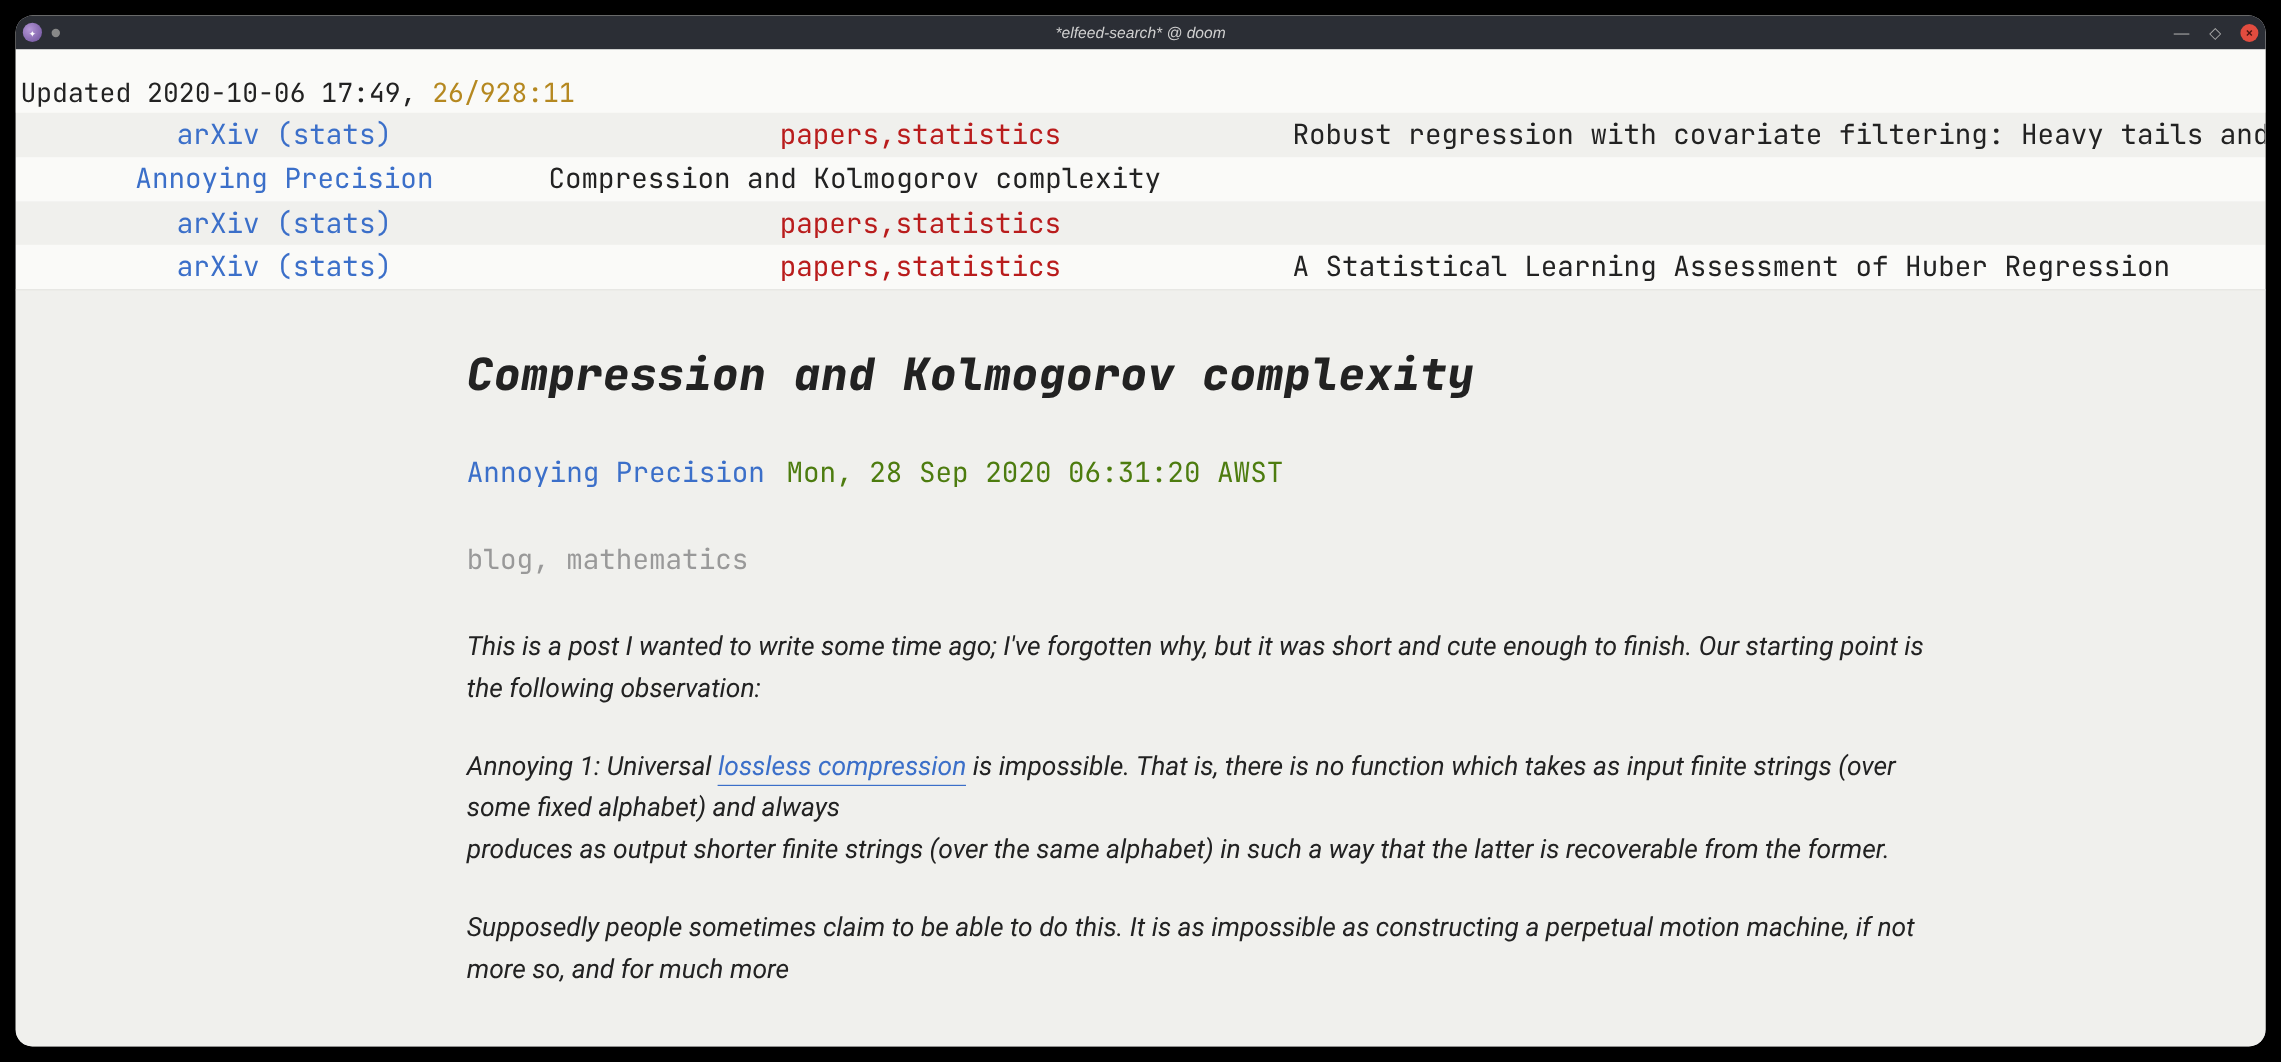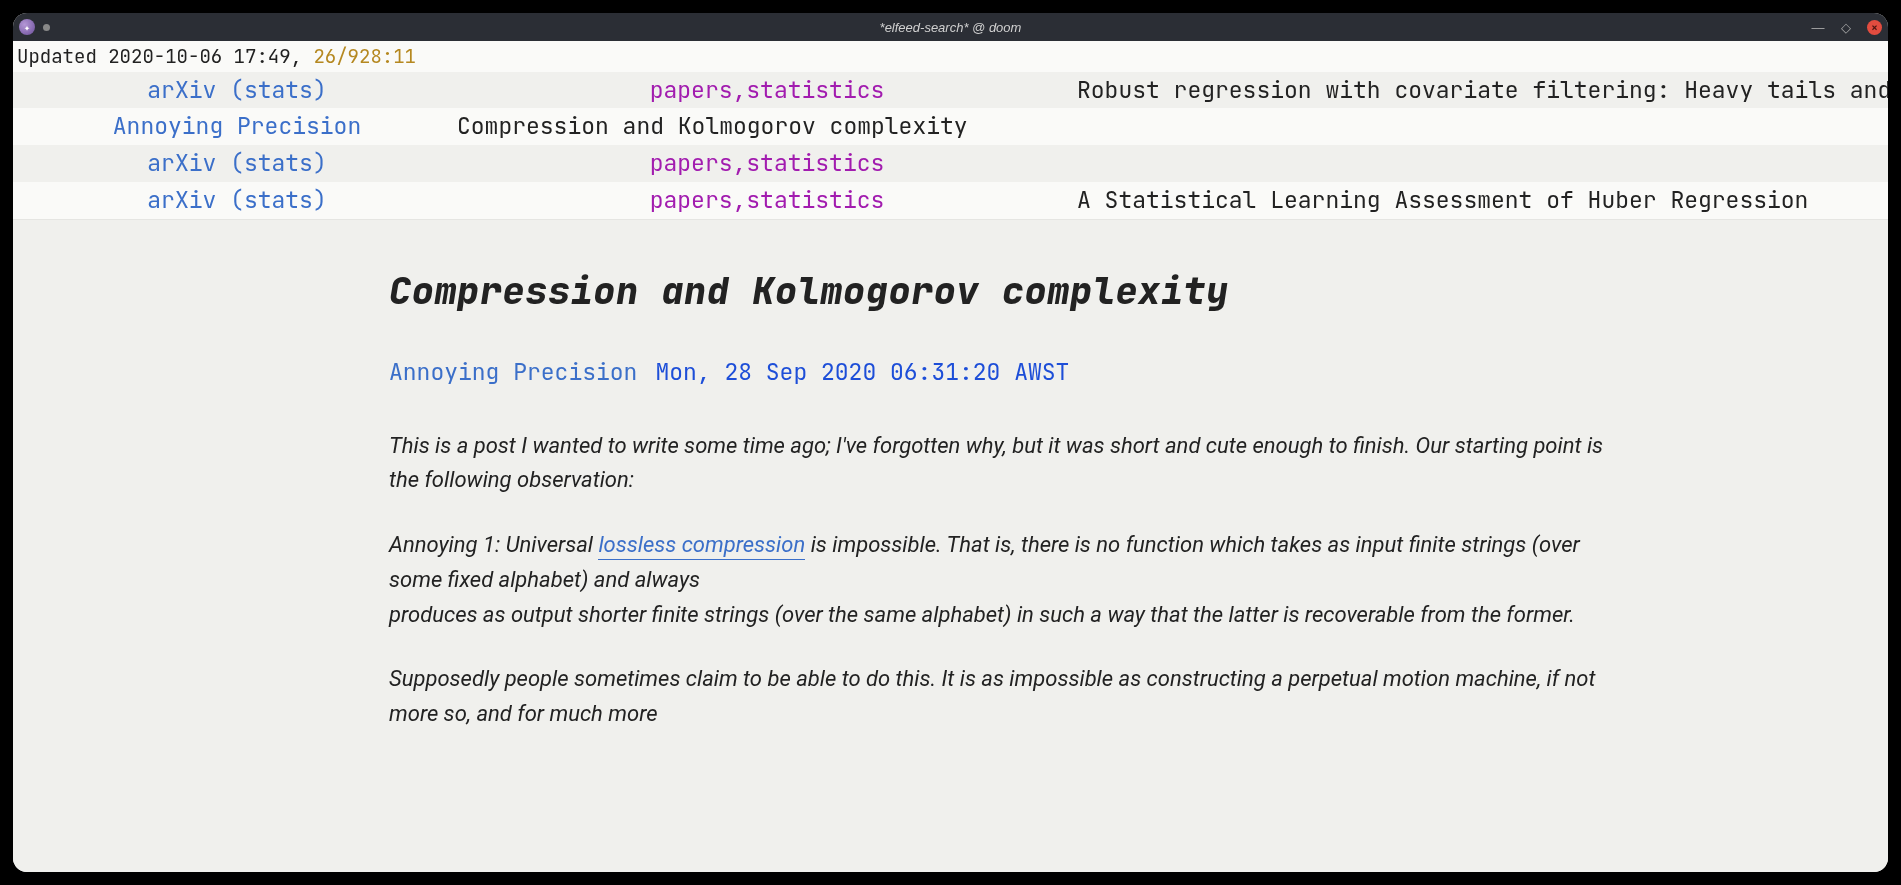--- a/index.html
+++ b/index.html
@@ -53,23 +53,23 @@
   color:#aaa; font-size:13px; width:14px; text-align:center;
   font-family: sans-serif;
 }
 .titlebar .close-btn {
   width:15px; height:15px; border-radius:50%; background:#e24c3f;
   display:flex; align-items:center; justify-content:center;
   color:#4a1410; font-size:10px; font-weight:bold;
 }
 
 .status-line {
-  font-size: 19px;
+  font-size: 22px;
   line-height: 1.5;
-  padding: 2px 4px 0 4px;
+  padding: 20px 4px 0 4px;
   white-space: pre;
   color: #222;
   background:#fafaf8;
 }
 .status-line .amber { color: #b58820; }
 
 .feed-list {
   font-size: 23px;
   line-height: 1.6;
   overflow:hidden;
@@ -82,21 +82,21 @@
   overflow:hidden;
 }
 .feed-row.alt { background: #f0f0ed; }
 .feed-row.base { background: #fafaf8; }
 .feed-source {
   color: #3b6fc9;
   width: 440px;
   flex-shrink:0;
 }
 .feed-tags {
-  color: #a21caf;
+  color: #b91c1c;
   width: 620px;
   flex-shrink:0;
 }
 .feed-title { color: #222; }
 
 .article-pane {
   flex: 1;
   background: #f0f0ed;
   padding-top: 46px;
   overflow: hidden;
@@ -112,21 +112,21 @@
   font-style: italic;
   letter-spacing: 0.5px;
   color: #222;
   margin-bottom: 42px;
 }
 .article-meta {
   font-size: 23px;
   margin-bottom: 42px;
 }
 .article-meta .src { color: #3b6fc9; }
-.article-meta .date { color: #1d4ed8; margin-left: 18px;}
+.article-meta .date { color: #4d7c0f; margin-left: 18px;}
 .article-tags {
   font-size: 23px;
   color: #999;
   margin-bottom: 42px;
 }
 .article-body {
   font-family: -apple-system, BlinkMacSystemFont, "Segoe UI", Roboto, sans-serif;
   font-size: 22px;
   line-height: 1.58;
   color: #222;
@@ -180,20 +180,21 @@
         <span class="feed-title">A Statistical Learning Assessment of Huber Regression</span>
       </div>
     </div>
 
   <div class="article-pane">
     <div class="article-inner">
       <div class="article-title">Compression and Kolmogorov complexity</div>
       <div class="article-meta">
         <span class="src">Annoying Precision</span><span class="date">Mon, 28 Sep 2020 06:31:20 AWST</span>
       </div>
+      <div class="article-tags">blog, mathematics</div>
       <div class="article-body">
         <p>This is a post I wanted to write some time ago; I've forgotten why, but it was short and cute enough to finish. Our starting point is the following observation:</p>
         <p>
           <span>Annoying 1: Universal </span><a href="#">lossless compression</a><span> is impossible. That is, there is no function which takes as input finite strings (over some fixed alphabet) and always</span><br>
           <span>produces as output shorter finite strings (over the same alphabet) in such a way that the latter is recoverable from the former.</span>
         </p>
         <p>Supposedly people sometimes claim to be able to do this. It is as impossible as constructing a perpetual motion machine, if not more so, and for much more</p>
       </div>
     </div>
   </div>

